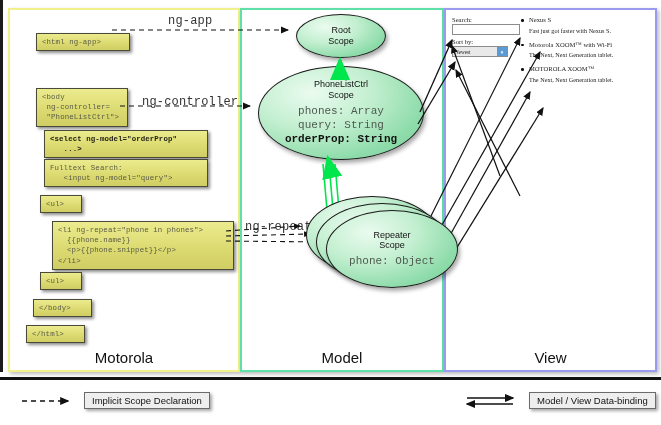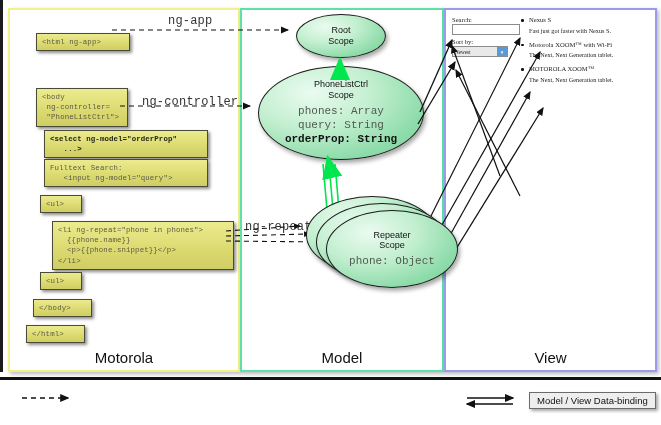--- a/index.html
+++ b/index.html
@@ -226,20 +226,21 @@
   <div class="legend">
     <div class="legend-item" style="left:20px;top:8px;">
       <svg width="58" height="12">
         <defs>
             <marker id="lg1" markerWidth="7" markerHeight="7" refX="6" refY="3" orient="auto">
           <path d="M0,0 L7,3 L0,6 z" fill="#111"></path>
             </marker>
           </defs>
         <path d="M2,6 L48,6" stroke="#111" stroke-width="1.3" stroke-dasharray="5,4" marker-end="url(#lg1)"></path>
       </svg>
+      <span class="legend-box">Implicit Scope Declaration</span>
     </div>
 
 
     <div class="legend-item" style="left:465px;top:8px;text-align:center;">
       <svg width="58" height="16">
         <defs>
             <marker id="lg3" markerWidth="7" markerHeight="7" refX="6" refY="3" orient="auto">
           <path d="M0,0 L7,3 L0,6 z" fill="#111"></path>
             </marker>
           </defs>

